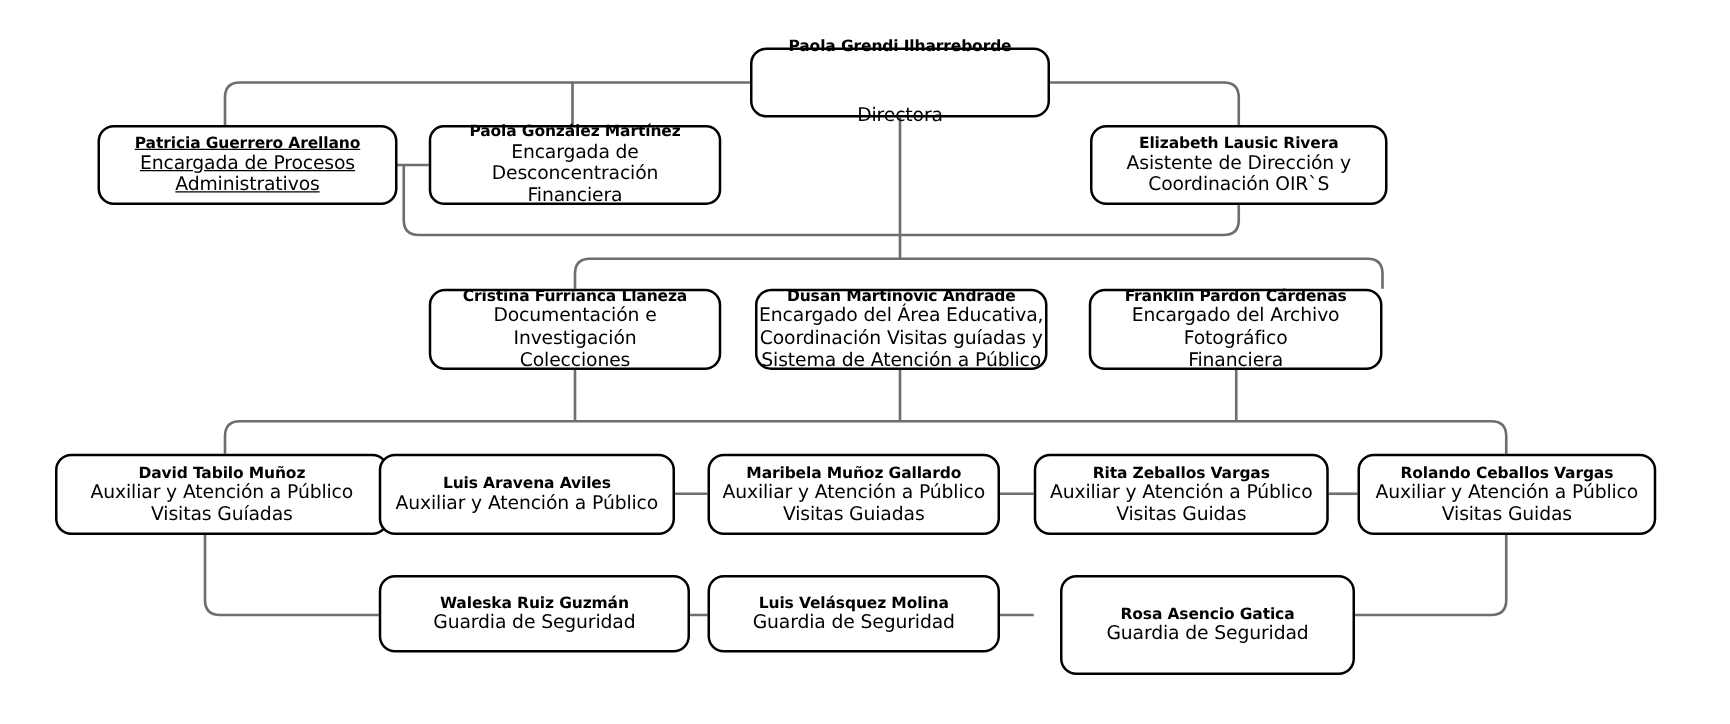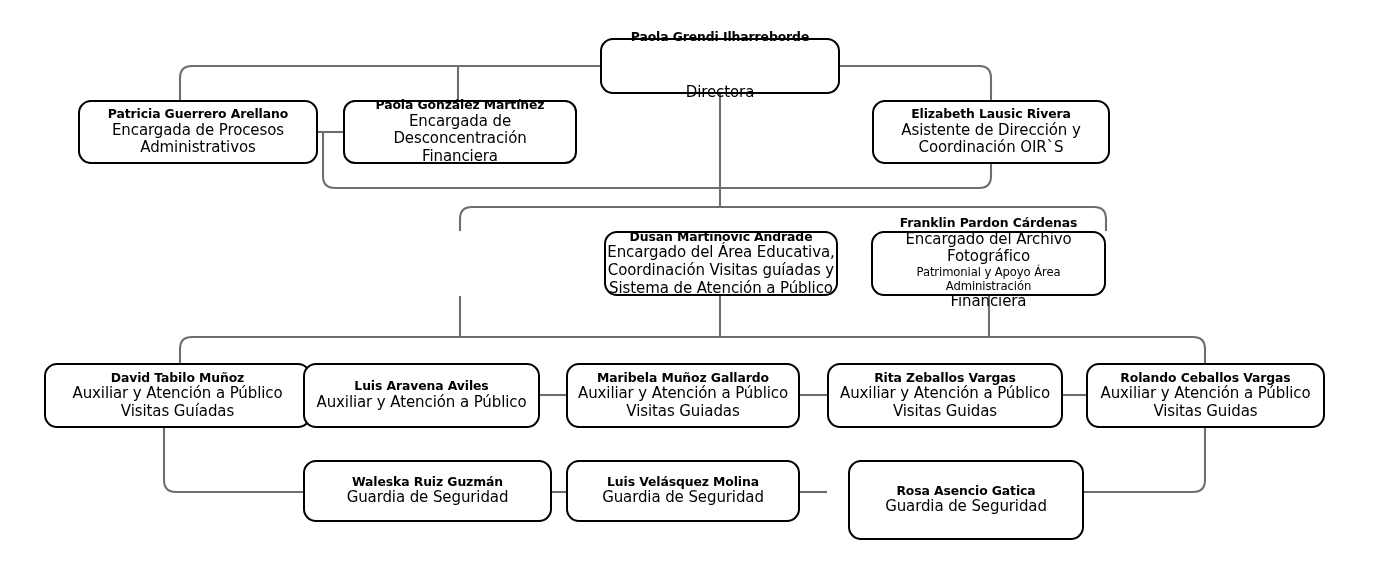--- a/index.html
+++ b/index.html
@@ -58,50 +58,54 @@
       <path d="M 540 492 L 566 492"></path>
       <path d="M 800 492 L 827 492"></path>
     </g>
   </svg>
 
   <div class="node" style="left:600px;top:38px;width:240px;height:56px;gap:40px;">
     <div class="nm">Paola Grendi Ilharreborde</div>
     <div class="rl">Directora</div>
   </div>
 
-  <div class="node" style="left:78px;top:100px;width:240px;height:64px;">
+  <div class="node" style="left:78px;top:100px;width:240px;height:64px;text-decoration:underline;">
     <div class="nm">Patricia Guerrero Arellano</div>
     <div class="rl">Encargada de Procesos</div>
     <div class="rl">Administrativos</div>
   </div>
 
   <div class="node" style="left:343px;top:100px;width:234px;height:64px;border-radius:12px;">
     <div class="nm">Paola González Martínez</div>
     <div class="rl">Encargada de Desconcentración</div>
     <div class="rl">Financiera</div>
   </div>
 
   <div class="node" style="left:872px;top:100px;width:238px;height:64px;">
     <div class="nm">Elizabeth Lausic Rivera</div>
     <div class="rl">Asistente de Dirección y</div>
     <div class="rl">Coordinación OIR`S</div>
   </div>
 
+  <div class="node" style="left:343px;top:231px;width:234px;height:65px;">
+    <div class="nm">Cristina Furrianca Llaneza</div>
+    <div class="rl">Documentación e Investigación</div>
+    <div class="rl">Colecciones</div>
+  </div>
 
   <div class="node" style="left:604px;top:231px;width:234px;height:65px;">
     <div class="nm">Dusan Martinovic Andrade</div>
     <div class="rl">Encargado del Área Educativa,</div>
     <div class="rl">Coordinación Visitas guíadas y</div>
     <div class="rl">Sistema de Atención a Público</div>
   </div>
 
   <div class="node" style="left:871px;top:231px;width:235px;height:65px;">
     <div class="nm">Franklin Pardon Cárdenas</div>
     <div class="rl">Encargado del Archivo Fotográfico</div>
-    <div class="rl" style="font-size:11.6px;">Patrimonial y  Apoyo Área Administración</div>
     <div class="rl">Financiera</div>
   </div>
 
   <div class="node" style="left:44px;top:363px;width:267px;height:65px;">
     <div class="nm">David Tabilo Muñoz</div>
     <div class="rl">Auxiliar y Atención a Público</div>
     <div class="rl">Visitas Guíadas</div>
   </div>
 
   <div class="node" style="left:303px;top:363px;width:237px;height:65px;">

